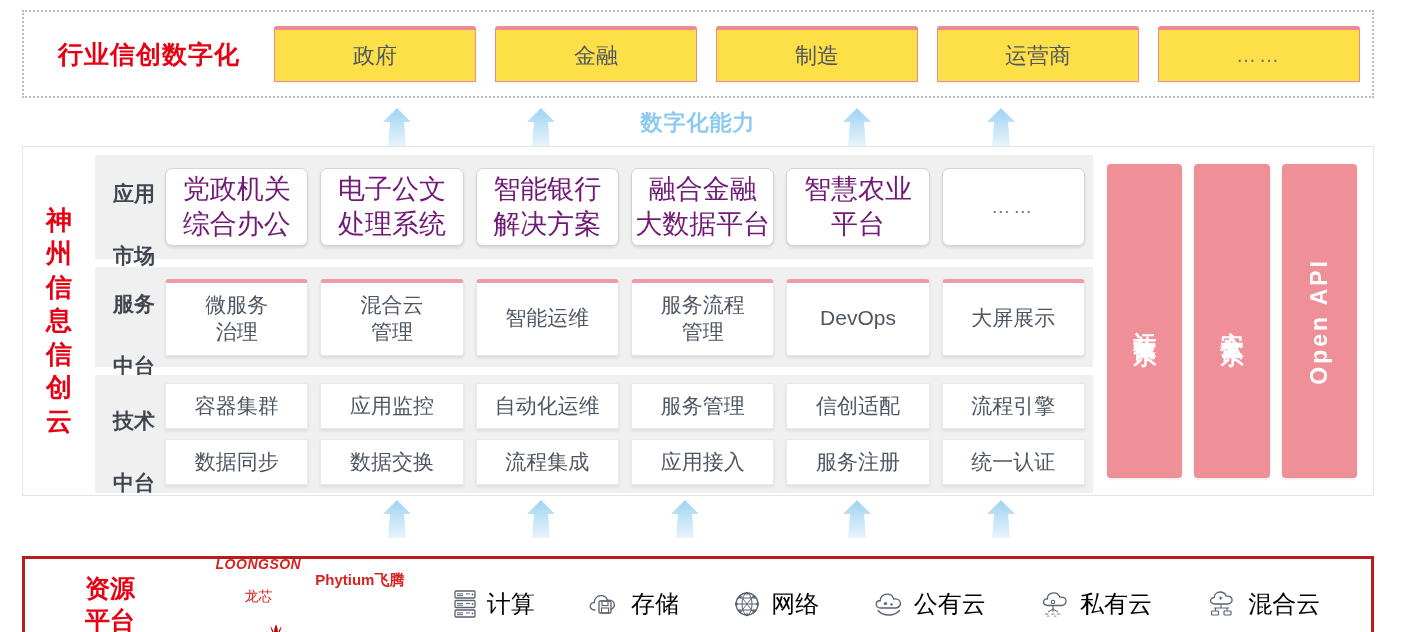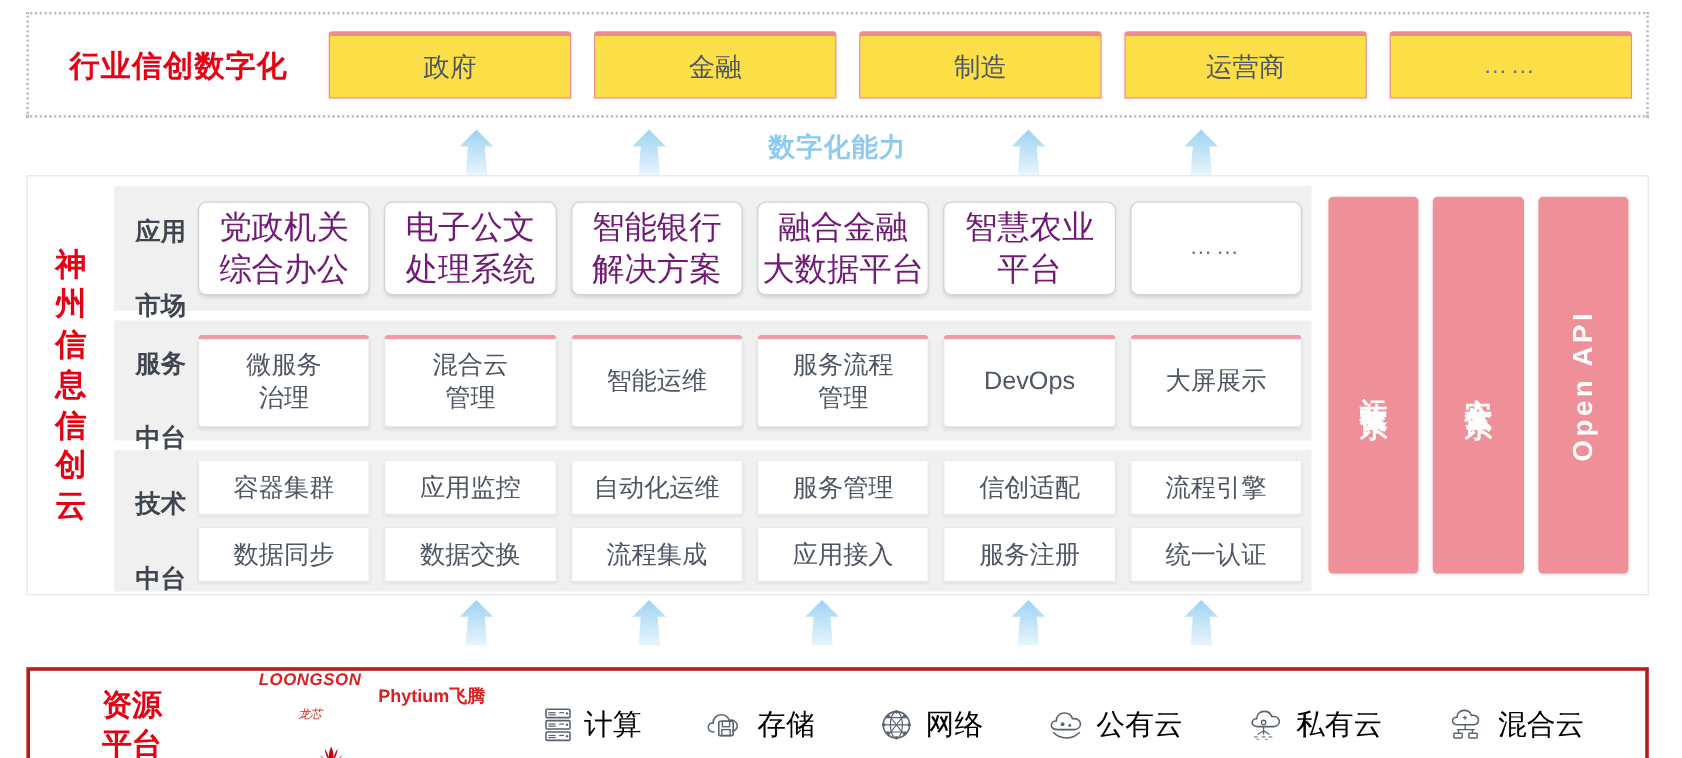--- a/index.html
+++ b/index.html
@@ -185,21 +185,21 @@
     flex:0 0 230px;
     display:flex;flex-direction:column;align-items:center;justify-content:center;
     gap:8px;
   }
   .vendor-row{display:flex;align-items:center;justify-content:center;gap:14px;}
   .logo-loongson{display:flex;flex-direction:column;align-items:center;line-height:1;}
   .logo-loongson .l1{
     color:#d8221f;font-weight:bold;font-size:14px;
     font-style:italic;letter-spacing:.5px;
   }
-  .logo-loongson .l2{color:#d8221f;font-size:10px;margin-top:18px;font-style:italic;}
+  .logo-loongson .l2{color:#d8221f;font-size:14px;margin-top:18px;}
   .logo-phytium{
     color:#d8221f;font-weight:bold;font-size:15px;letter-spacing:0;
     display:flex;align-items:center;text-align:center;
   }
   .logo-huawei{display:flex;align-items:center;gap:6px;}
   .logo-huawei .hw-mark{width:22px;height:17px;display:block;}
   .logo-huawei .hw-text{
     color:#1b1b1b;font-weight:bold;font-size:14px;letter-spacing:1px;margin-top:24px;
   }
 

